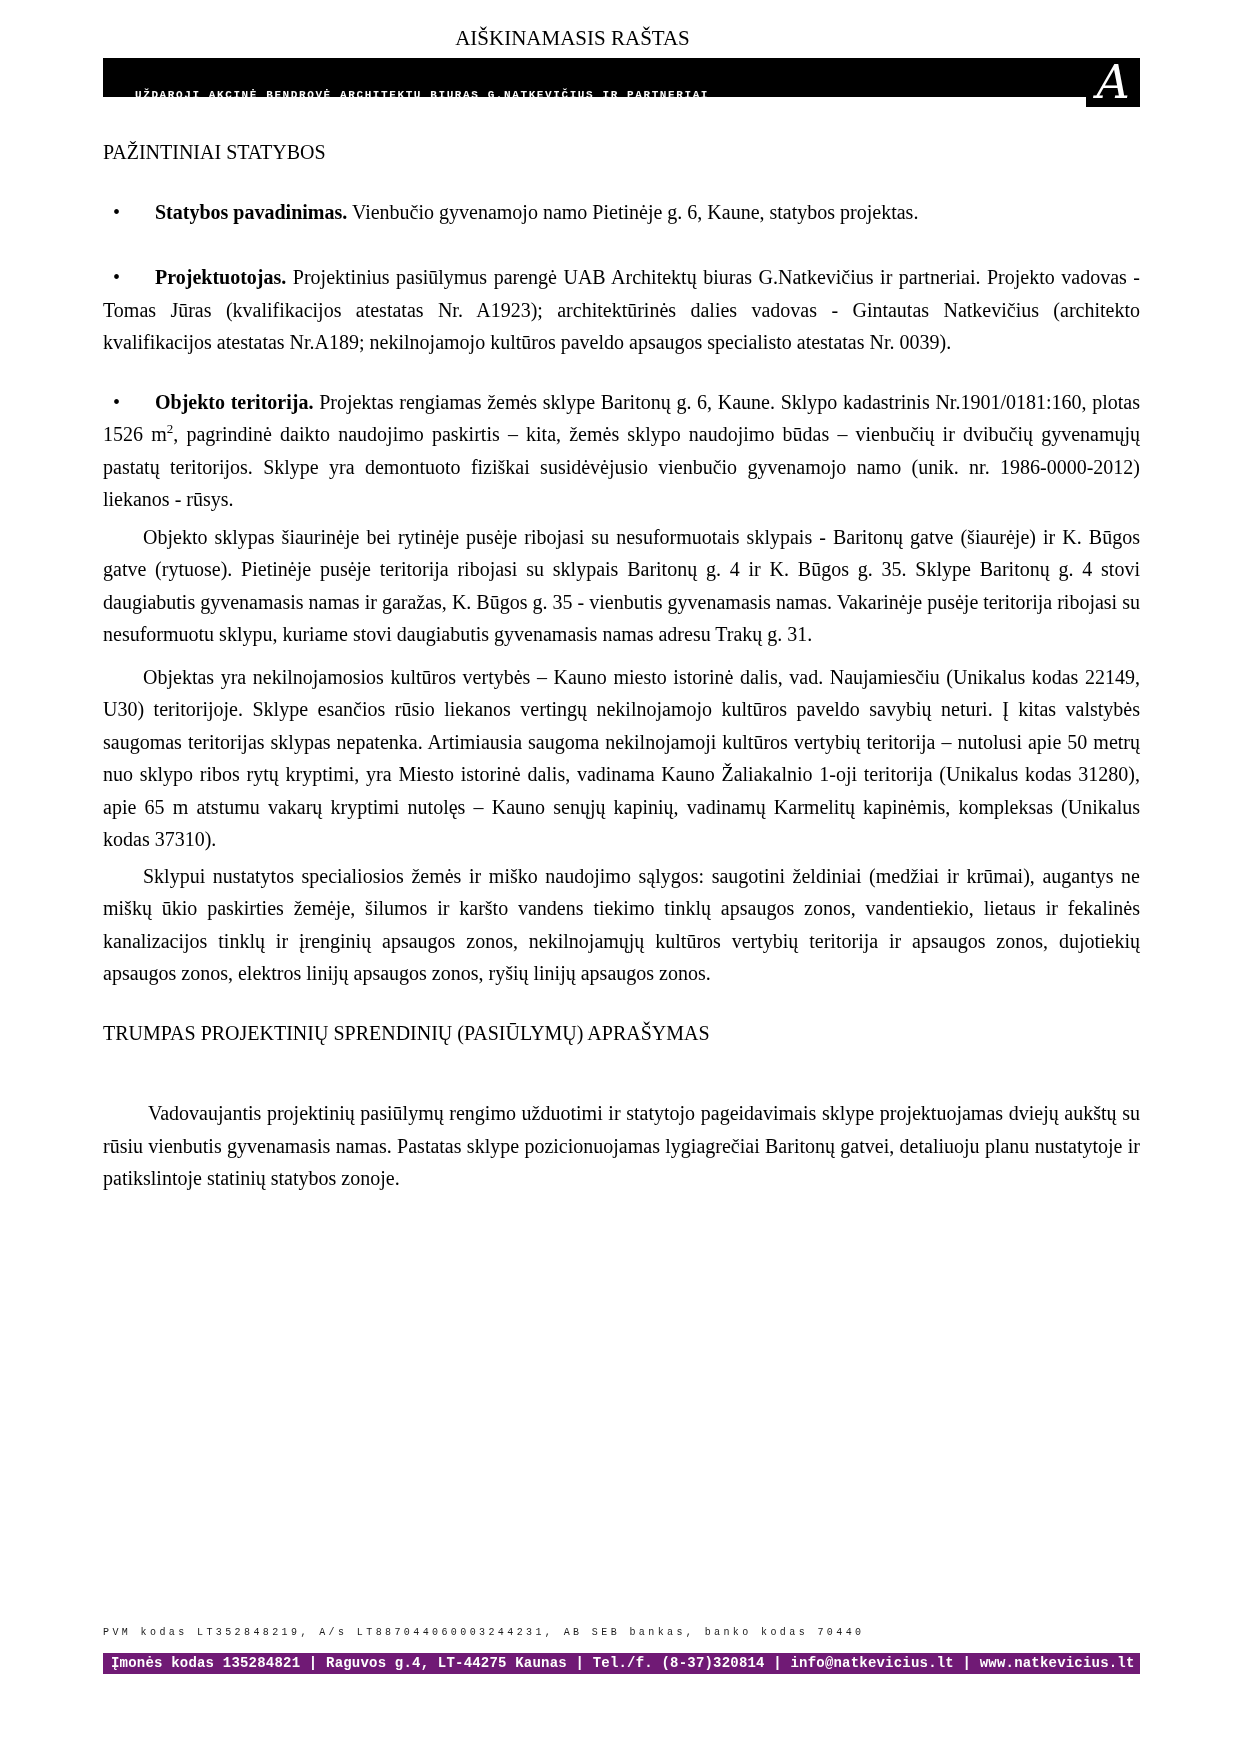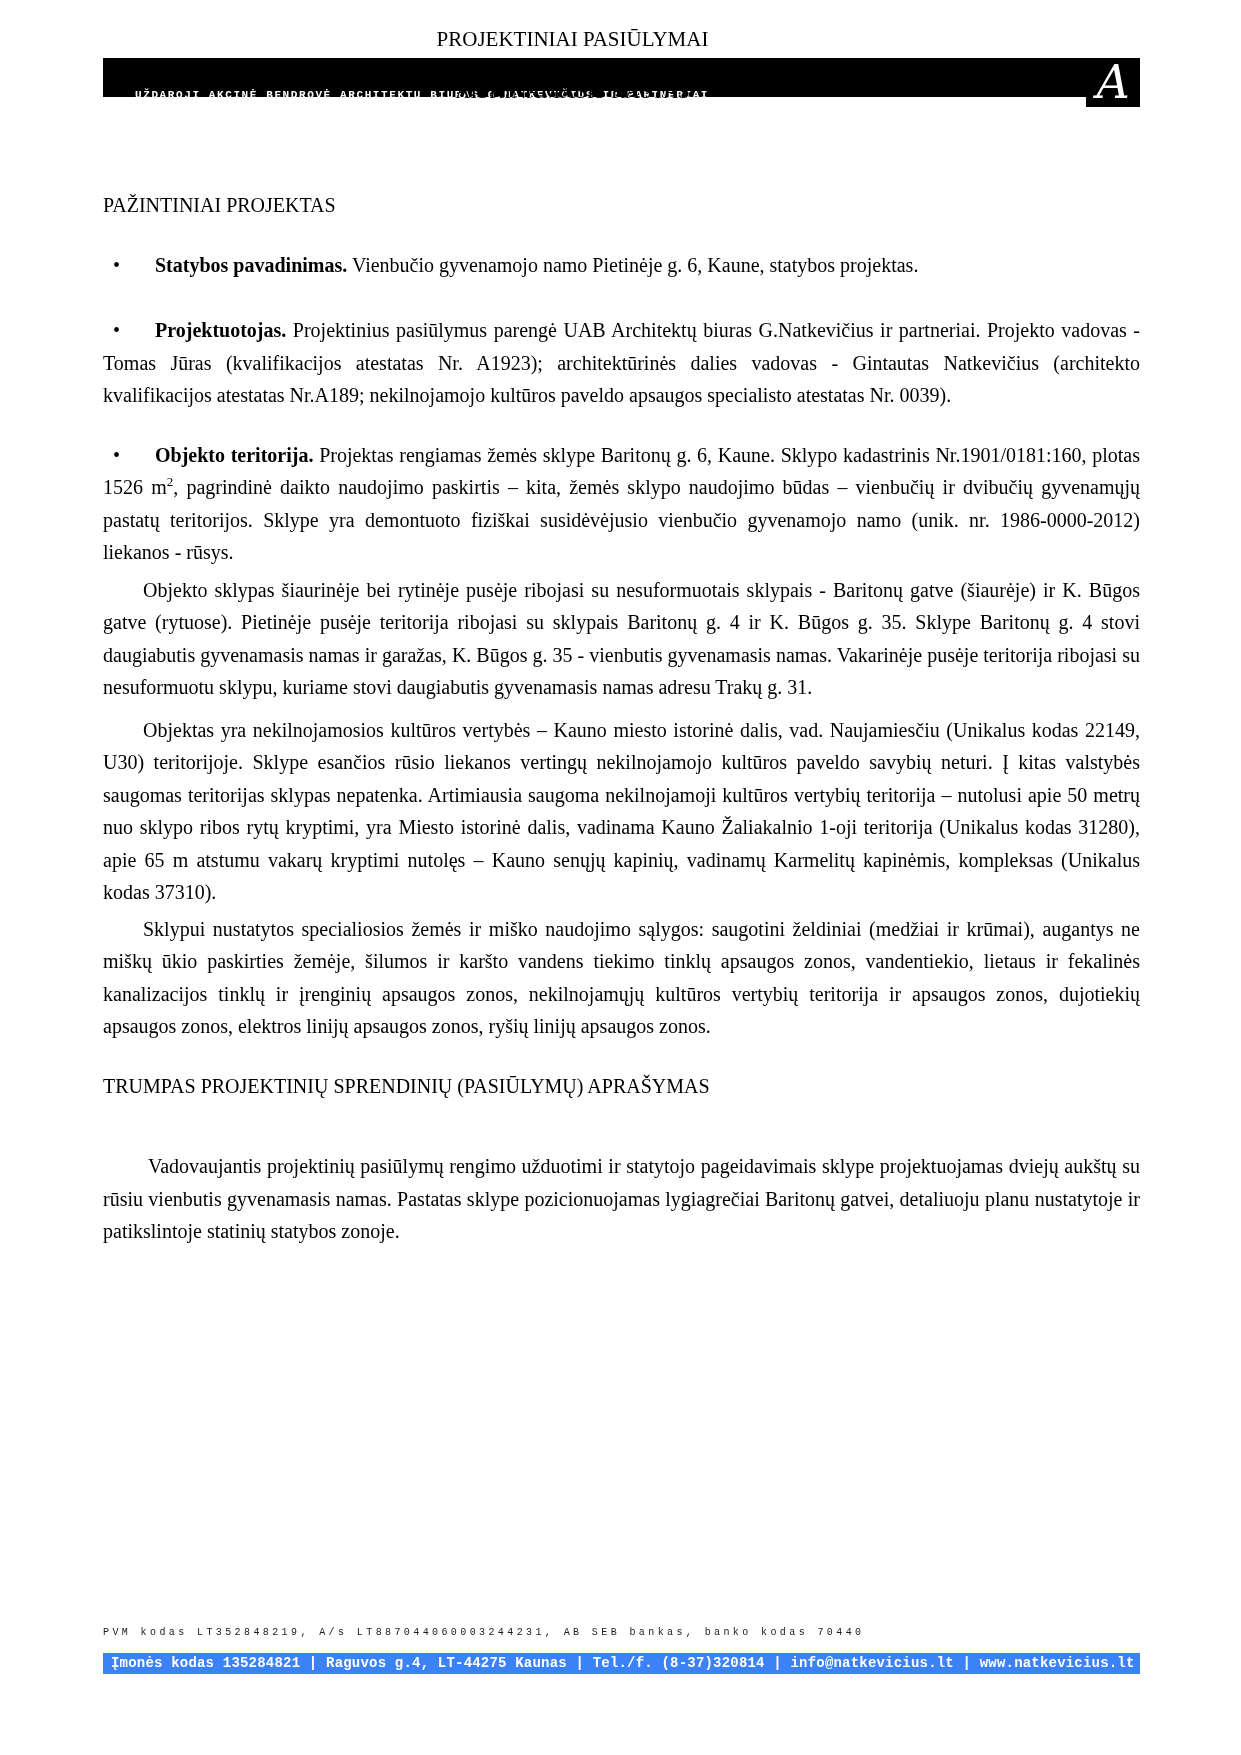--- a/index.html
+++ b/index.html
@@ -94,21 +94,21 @@
 
   p.closing { text-indent: 45px; margin-top: 48px; }
 
   sup.sq { font-size: 13px; line-height: 0; vertical-align: super; }
 
   
   .footer-bar {
     position: absolute;
     left: 103px; top: 1653px;
     width: 1037px; height: 21px;
-    background: #3b82f6;
+    background: #701a75;
   }
   .footer-bar .footer-bar-text {
     display: block;
     padding-left: 8px;
     line-height: 21px;
     color: #ffffff;
     font-family: "Liberation Mono", monospace;
     font-weight: bold;
     font-size: 14px;
     letter-spacing: 0.2px;
@@ -131,25 +131,24 @@
 <div class="header-bar">
   <span class="company-text">UŽDAROJI AKCINĖ BENDROVĖ ARCHITEKTŲ BIURAS G.NATKEVIČIUS IR PARTNERIAI</span>
   <div class="logo-box">
     <span class="logo-letter">A</span>
   </div>
 </div>
 
 <div class="content">
 
   <div class="title-block">
-    <p class="title-line" id="title2">PROJEKTINIAI PASIŪLYMAI</p>
     <p class="title-line" id="title3">AIŠKINAMASIS RAŠTAS</p>
   </div>
 
-  <h2 class="heading" id="heading-intro">PAŽINTINIAI PROJEKTAS</h2>
+  <h2 class="heading" id="heading-intro">PAŽINTINIAI STATYBOS</h2>
 
   <p class="bullet" id="bullet-1"><span class="bull">•</span><b>Statybos pavadinimas.</b> <span>Vienbučio gyvenamojo namo Pietinėje g. 6, Kaune, statybos projektas.</span></p>
 
 
   <p class="bullet" id="bullet-3"><span class="bull">•</span><b>Projektuotojas.</b> <span>Projektinius pasiūlymus parengė UAB Architektų biuras G.Natkevičius ir partneriai. Projekto vadovas - Tomas Jūras (kvalifikacijos atestatas Nr. A1923); architektūrinės dalies vadovas - Gintautas Natkevičius (architekto kvalifikacijos atestatas Nr.A189; nekilnojamojo kultūros paveldo apsaugos specialisto atestatas Nr. 0039).</span></p>
 
   <p class="bullet" id="bullet-4"><span class="bull">•</span><b>Objekto teritorija.</b> <span>Projektas rengiamas žemės sklype Baritonų g. 6, Kaune. Sklypo kadastrinis Nr.1901/0181:160, plotas 1526 m</span><sup class="sq">2</sup><span>, pagrindinė daikto naudojimo paskirtis – kita, žemės sklypo naudojimo būdas – vienbučių ir dvibučių gyvenamųjų pastatų teritorijos. Sklype yra demontuoto fiziškai susidėvėjusio vienbučio gyvenamojo namo (unik. nr. 1986-0000-2012) liekanos - rūsys.</span></p>
 
   <p class="para" id="para-1">Objekto sklypas šiaurinėje bei rytinėje pusėje ribojasi su nesuformuotais sklypais - Baritonų gatve (šiaurėje) ir K. Būgos gatve (rytuose). Pietinėje pusėje teritorija ribojasi su sklypais Baritonų g. 4 ir K. Būgos g. 35. Sklype Baritonų g. 4 stovi daugiabutis gyvenamasis namas ir garažas, K. Būgos g. 35 - vienbutis gyvenamasis namas. Vakarinėje pusėje teritorija ribojasi su nesuformuotu sklypu, kuriame stovi daugiabutis gyvenamasis namas adresu Trakų g. 31.</p>
   <p class="para" id="para-2">Objektas yra nekilnojamosios kultūros vertybės – Kauno miesto istorinė dalis, vad. Naujamiesčiu (Unikalus kodas 22149, U30) teritorijoje. Sklype esančios rūsio liekanos vertingų nekilnojamojo kultūros paveldo savybių neturi. Į kitas valstybės saugomas teritorijas sklypas nepatenka. Artimiausia saugoma nekilnojamoji kultūros vertybių teritorija – nutolusi apie 50 metrų nuo sklypo ribos rytų kryptimi, yra Miesto istorinė dalis, vadinama Kauno Žaliakalnio 1-oji teritorija (Unikalus kodas 31280), apie 65 m atstumu vakarų kryptimi nutolęs – Kauno senųjų kapinių, vadinamų Karmelitų kapinėmis, kompleksas (Unikalus kodas 37310).</p>

